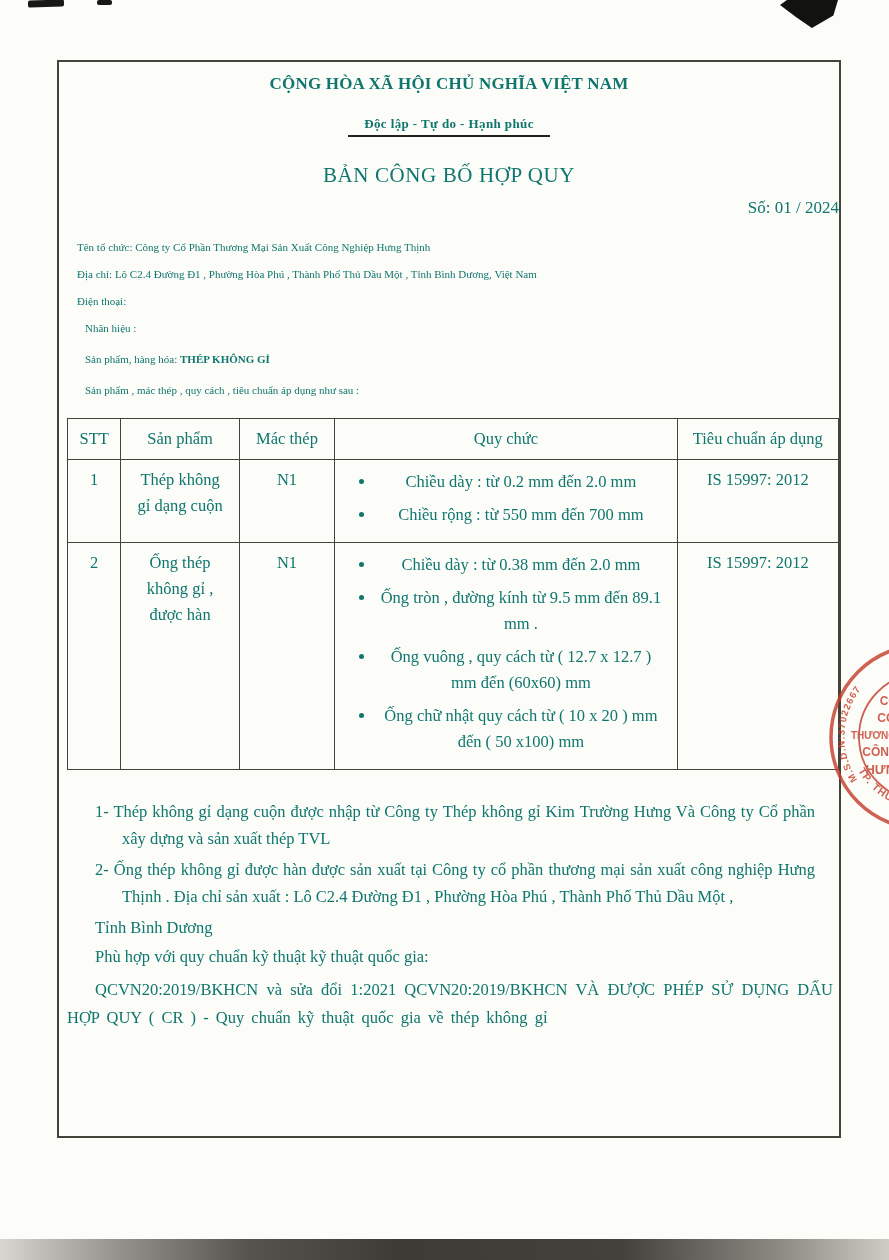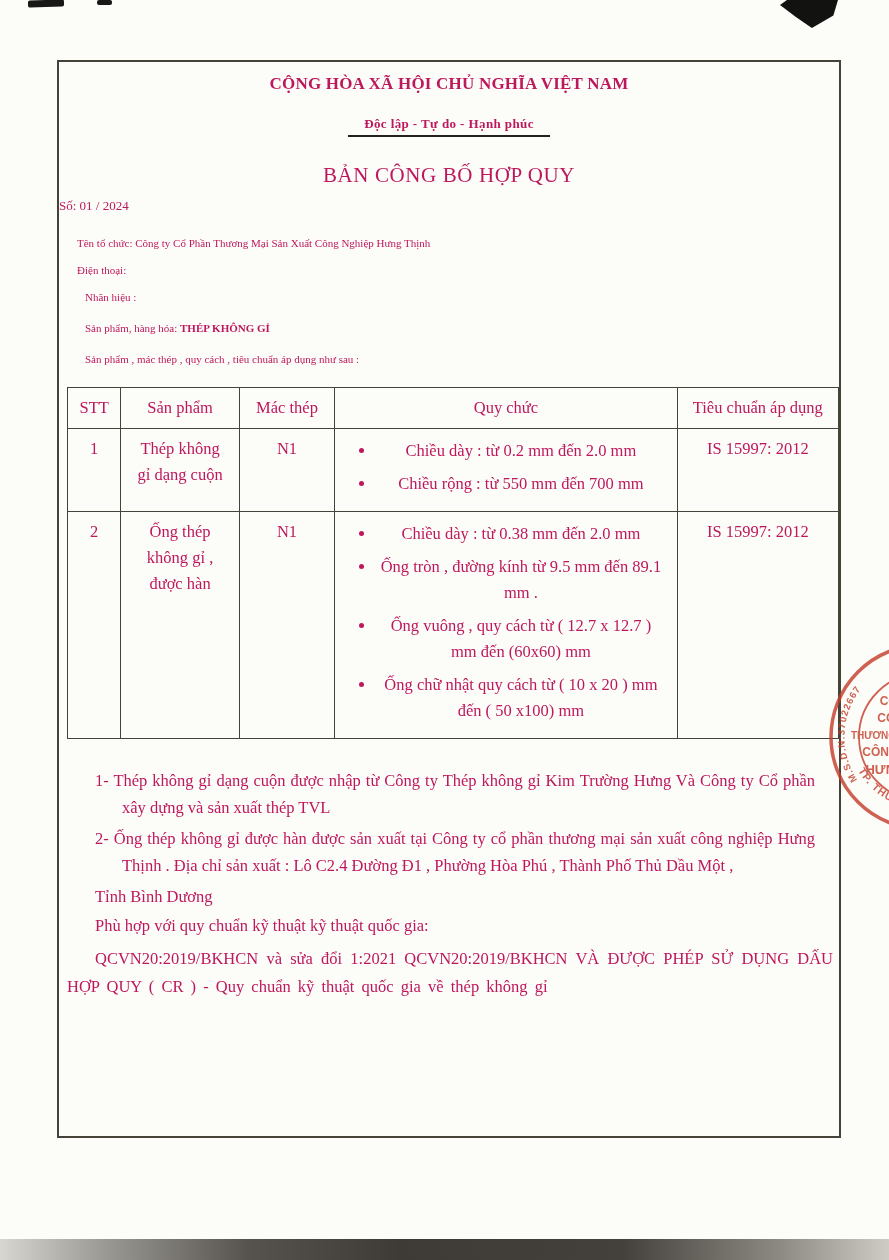--- a/index.html
+++ b/index.html
@@ -1,37 +1,37 @@
 <!DOCTYPE html>
 <html><head>
 <meta charset="utf-8">
 <style>
   * { margin:0; padding:0; box-sizing:border-box; }
   html,body { background:#e9e8e4; }
   .page {
     position:relative; width:889px; height:1260px; margin:0 auto;
     background:#fcfcf9; overflow:hidden;
     font-family:"Liberation Serif","DejaVu Serif",serif;
-    color:#be185d;
+    color:#0f766e;
     padding-left:44px;
   }
   .frame {
     position:absolute; left:57px; top:60px; width:784px; height:1078px;
     border:2px solid #45423a;
     padding-top:12px;
   }
   .nat-header { text-align:center; }
   .nat-title { font-size:17px; font-weight:bold; letter-spacing:.2px; }
   .nat-motto {
     display:inline-block; font-size:13px; font-weight:bold;
     border-bottom:2px solid #23221e; padding:1px 16px 3px; margin-top:3px;
     letter-spacing:.4px;
   }
   .doc-title { text-align:center; font-size:21px; font-weight:normal; letter-spacing:.6px; margin-top:26px; }
-  .doc-number { text-align:left; font-size:13px; margin-top:10px; }
+  .doc-number { text-align:right; font-size:17px; margin-top:10px;margin-left:36px; }
 
   .body-text { font-size:11px; line-height:27px; }
   .p-block { margin:0 20px 0 18px; }
   .p1 { margin-top:16px; }
   .p-indent { margin-left:26px; }
   .mt4 { margin-top:4px; }
   .bold { font-weight:bold; }
 
   table.spec {
     border-collapse:collapse; table-layout:fixed;
@@ -93,20 +93,21 @@
     <div class="nat-header">
       <div class="nat-title">CỘNG HÒA XÃ HỘI CHỦ NGHĨA VIỆT NAM</div><br>
       <span class="nat-motto">Độc lập - Tự do - Hạnh phúc</span>
     </div>
 
     <div class="doc-title">BẢN CÔNG BỐ HỢP QUY</div>
     <div class="doc-number">Số: 01 / 2024</div>
 
     <div class="body-text">
       <p class="p-block p1">Tên tổ chức: Công ty Cổ Phần Thương Mại Sản Xuất Công Nghiệp Hưng Thịnh</p>
+      <p class="p-block">Địa chỉ: Lô C2.4 Đường Đ1 , Phường Hòa Phú , Thành Phố Thủ Dầu Một , Tỉnh Bình Dương, Việt Nam</p>
       <p class="p-block">Điện thoại:</p>
       <p class="p-block p-indent">Nhãn hiệu :</p>
       <p class="p-block p-indent mt4"><span>Sản phẩm, hàng hóa: </span><span class="bold">THÉP KHÔNG GỈ</span></p>
       <p class="p-block p-indent mt4">Sản phẩm , mác thép , quy cách , tiêu chuẩn áp dụng như sau :</p>
     </div>
 
     <table class="spec">
       <thead>
         <tr>
           <th class="col-stt">STT</th>

